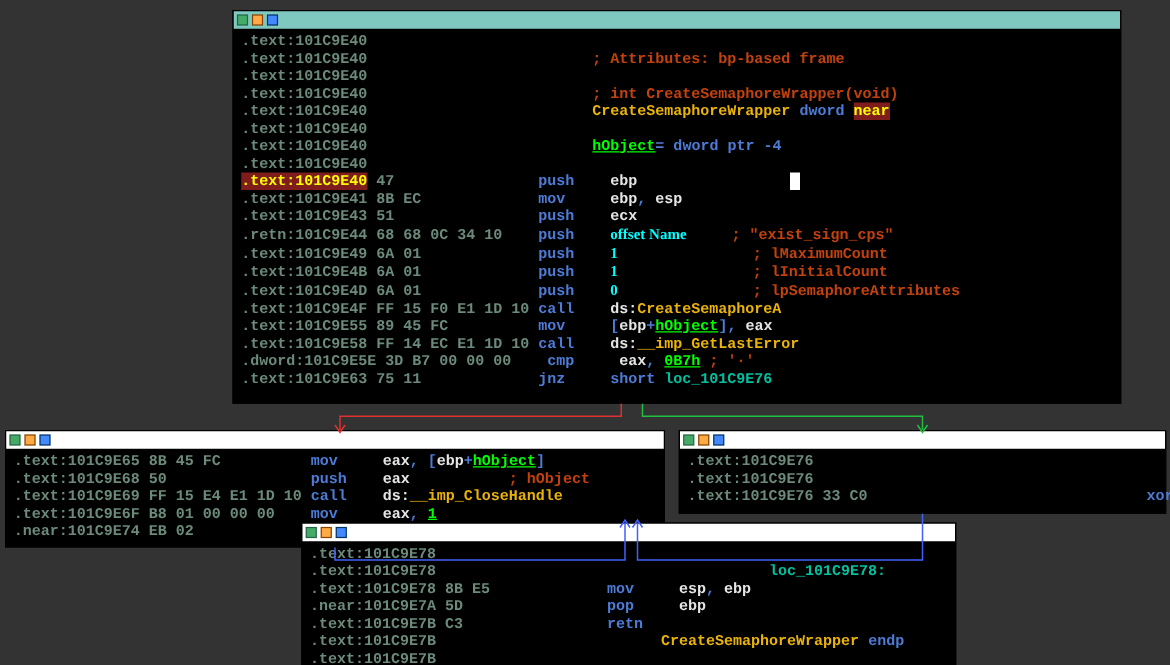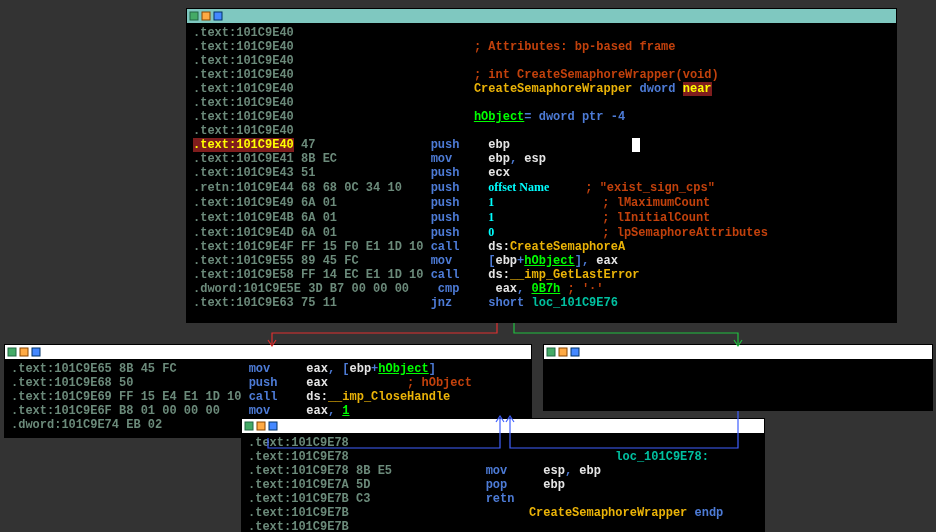--- a/index.html
+++ b/index.html
@@ -102,53 +102,56 @@
         <rect x="1" y="1" width="8" height="8" fill="#fa4" stroke="#840"></rect>
       </svg>
     <svg class="hdr-icon" viewBox="0 0 10 10">
         <rect x="1" y="1" width="8" height="8" fill="#48f" stroke="#036"></rect>
       </svg>
   </div>
   <div id="code-left" class="code-area"><span class="c-addr">.text:101C9E65</span> <span class="c-addr">8B 45 FC          </span><span class="c-navy">mov     </span><span class="c-purple">eax</span><span class="c-navy">, [</span><span class="c-purple">ebp</span><span class="c-navy">+</span><span class="c-green">hObject</span><span class="c-navy">]</span>
 <span class="c-addr">.text:101C9E68</span> <span class="c-addr">50                </span><span class="c-navy">push    </span><span class="c-purple">eax           </span><span class="c-gray">; hObject</span>
 <span class="c-addr">.text:101C9E69</span> <span class="c-addr">FF 15 E4 E1 1D 10 </span><span class="c-navy">call    </span><span class="c-purple">ds:</span><span class="c-mag">__imp_CloseHandle</span>
 <span class="c-addr">.text:101C9E6F</span> <span class="c-addr">B8 01 00 00 00    </span><span class="c-navy">mov     </span><span class="c-purple">eax</span><span class="c-navy">, </span><span class="c-green">1</span>
-<span class="c-addr">.dword:101C9E74</span> <span class="c-addr">EB 02             </span><span class="c-navy">jmp     </span><span class="c-navy">short </span><span class="c-teal">loc_101C9E78</span></div>
+<span class="c-addr">.near:101C9E74</span> <span class="c-addr">EB 02             </span><span class="c-navy">jmp     </span><span class="c-navy">short </span><span class="c-teal">loc_101C9E78</span></div>
 </div>
 
 <div id="box-right" class="box" style="left: 543px; top: 344px; width: 390px; height: 67px;">
   <div class="box-header">
     <svg class="hdr-icon" viewBox="0 0 10 10">
         <rect x="1" y="1" width="8" height="8" fill="#4a6" stroke="#264"></rect>
       </svg>
     <svg class="hdr-icon" viewBox="0 0 10 10">
         <rect x="1" y="1" width="8" height="8" fill="#fa4" stroke="#840"></rect>
       </svg>
     <svg class="hdr-icon" viewBox="0 0 10 10">
         <rect x="1" y="1" width="8" height="8" fill="#48f" stroke="#036"></rect>
       </svg>
   </div>
+  <div id="code-right" class="code-area"><span class="c-addr">.text:101C9E76</span> <span class="c-addr">      </span>
+<span class="c-addr">.text:101C9E76</span> <span class="c-addr">      </span>                                    
+<span class="c-addr">.text:101C9E76</span> <span class="c-addr">33 C0 </span>                              <span class="c-navy">xor     </span></div>
 </div>
 
 <div id="box-bottom" class="box" style="left: 241px; top: 418px; width: 524px; height: 121px;">
   <div class="box-header">
     <svg class="hdr-icon" viewBox="0 0 10 10">
         <rect x="1" y="1" width="8" height="8" fill="#4a6" stroke="#264"></rect>
       </svg>
     <svg class="hdr-icon" viewBox="0 0 10 10">
         <rect x="1" y="1" width="8" height="8" fill="#fa4" stroke="#840"></rect>
       </svg>
     <svg class="hdr-icon" viewBox="0 0 10 10">
         <rect x="1" y="1" width="8" height="8" fill="#48f" stroke="#036"></rect>
       </svg>
   </div>
   <div id="code-bottom" class="code-area"><span class="c-addr">.text:101C9E78</span> <span class="c-addr">                  </span>
 <span class="c-addr">.text:101C9E78</span> <span class="c-addr">                  </span>                  <span class="c-teal">loc_101C9E78:</span>
 <span class="c-addr">.text:101C9E78</span> <span class="c-addr">8B E5             </span><span class="c-navy">mov     </span><span class="c-purple">esp</span><span class="c-navy">, </span><span class="c-purple">ebp</span>
-<span class="c-addr">.text:101C9E7A</span> <span class="c-addr">5D                </span><span class="c-navy">pop     </span><span class="c-purple">ebp</span>
+<span class="c-addr">.near:101C9E7A</span> <span class="c-addr">5D                </span><span class="c-navy">pop     </span><span class="c-purple">ebp</span>
 <span class="c-addr">.text:101C9E7B</span> <span class="c-addr">C3                </span><span class="c-navy">retn    </span>
 <span class="c-addr">.text:101C9E7B</span> <span class="c-addr">                  </span>      <span class="c-mag">CreateSemaphoreWrapper</span> <span class="c-navy">endp</span>
 <span class="c-addr">.text:101C9E7B</span> <span class="c-addr">                  </span></div>
 </div>
 
 <svg class="flow" style="left:0;top:0;width:936px;height:532px;">
 
   <path d="M 497 323 L 497 333 L 272 333 L 272 344" stroke="#e03030" fill="none" stroke-width="1.2"></path>
   <path class="arrow-head" d="M 268 340 L 272 346 L 276 340" stroke="#e03030"></path>
 

